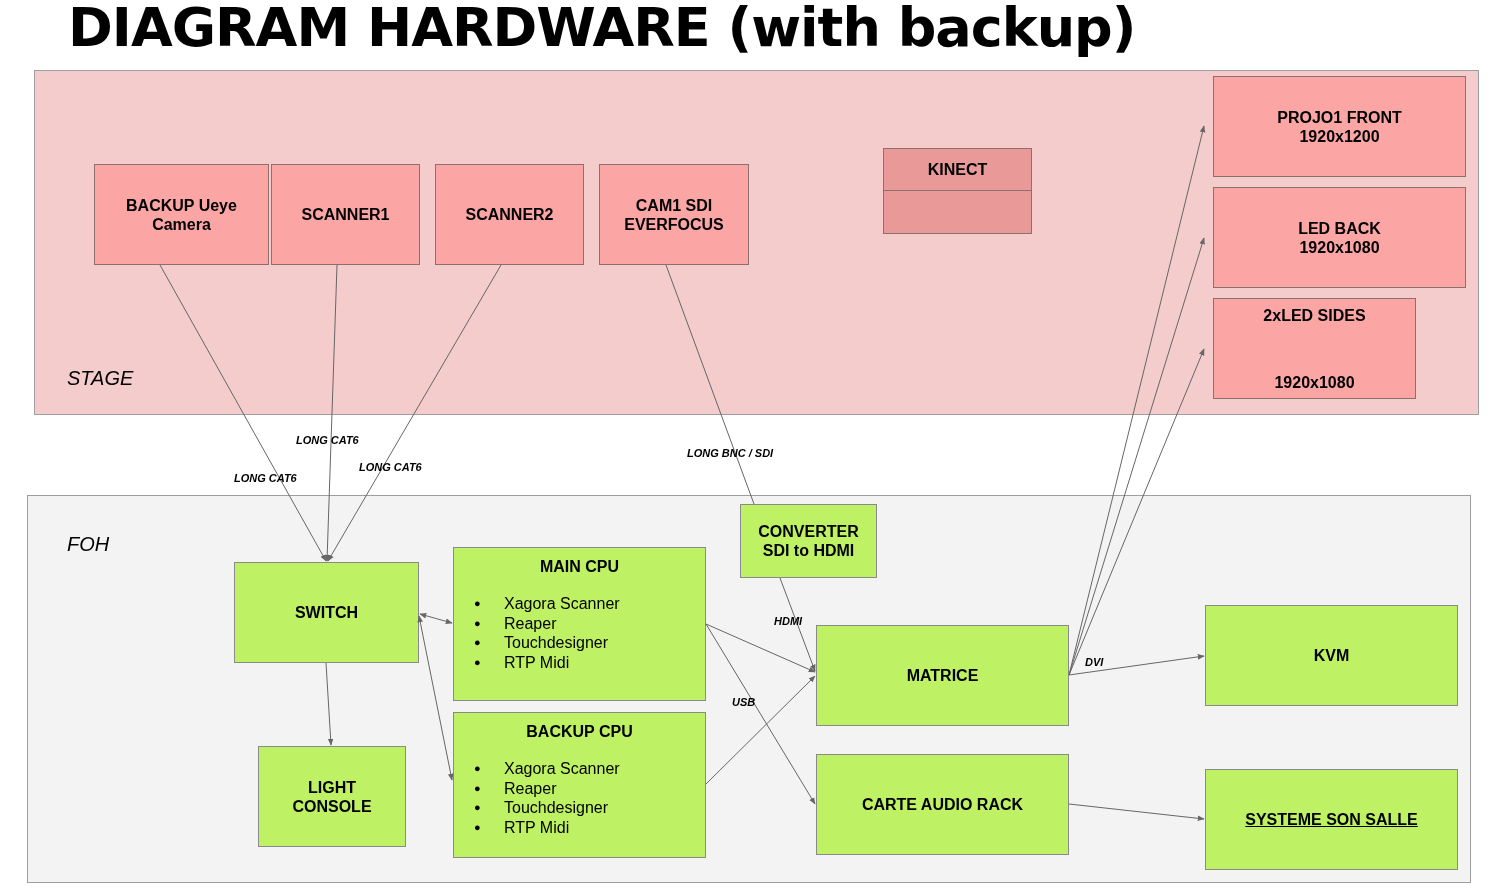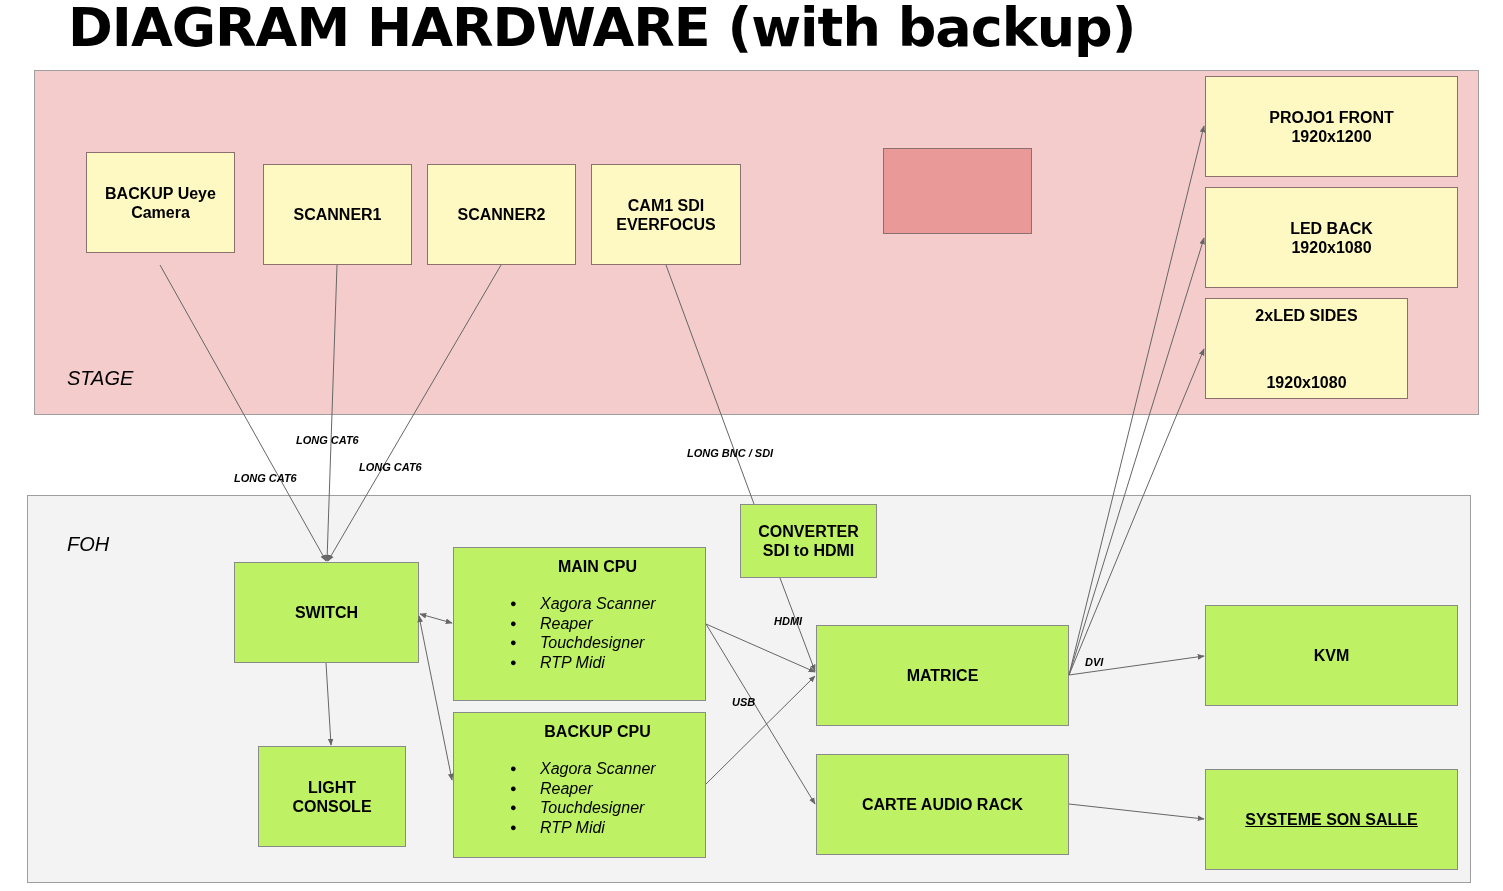--- a/index.html
+++ b/index.html
@@ -7,62 +7,65 @@
          font-family:"Liberation Sans", sans-serif; }
   .title { position:absolute; left:68px; top:-4px; font-family:"DejaVu Sans", sans-serif;
            font-weight:bold; font-size:54px; letter-spacing:-1px; color:#000; white-space:nowrap; }
   .zone { position:absolute; box-sizing:border-box; border:1.5px solid #9e9e9e; }
   .stage { left:34px; top:70px; width:1445px; height:345px; background:#f4cccc; }
   .foh { left:27px; top:495px; width:1444px; height:388px; background:#f3f3f3; }
   .zone-label { position:absolute; font-style:italic; font-size:20px; color:#000; }
   .box { position:absolute; box-sizing:border-box; border:1.5px solid #8a8a8a;
          display:flex; flex-direction:column; align-items:center; justify-content:center;
          text-align:center; font-weight:bold; font-size:16px; line-height:19px; color:#000; }
-  .box.red { background:#fef9c3; border-color:#8c7070; }
+  .box.red { background:#fca5a5; border-color:#8c7070;margin-left:8px; }
   .box.grey { background:#bef264; }
   .box .line { display:block; }
-  .cpu { justify-content:flex-start; align-items:flex-start;padding-left:36px; }
+  .cpu { justify-content:flex-start; align-items:flex-start; }
   .cpu .cpu-title { width:100%; text-align:center; margin-top:9px; margin-bottom:18px; font-size:16px; }
   .cpu ul { margin:0; padding:0 0 0 50px; list-style:none; font-weight:normal; font-size:16px; line-height:19.5px; text-align:left; }
-  .cpu li { position:relative;font-style:italic; }
+  .cpu li { position:relative; }
   .cpu li::before { content:"\25CF"; position:absolute; left:-30px; font-size:11px; }
   .edge-label { position:absolute; font-style:italic; font-weight:bold; font-size:11px; color:#000; white-space:nowrap; }
   svg.wires { position:absolute; left:0; top:0; width:1503px; height:891px; pointer-events:none; }
   .split { position:absolute; left:883px; top:148px; width:149px; height:86px; box-sizing:border-box;
            border:1.5px solid #8c7070; background:#ea9999; }
   .split .half { height:50%; box-sizing:border-box; display:flex; align-items:center; justify-content:center;
                  text-align:center; font-weight:bold; font-size:16px; line-height:19px; }
   .split .half.top { border-bottom:1.5px solid #8c7070; }
 </style>
 </head>
 <body>
 
 <div class="title">DIAGRAM HARDWARE (with backup)</div>
 
 <div class="zone stage"></div>
 <div class="zone-label" style="left:67px;top:367px;">STAGE</div>
 
 <div class="zone foh"></div>
 <div class="zone-label" style="left:67px;top:533px;">FOH</div>
 
-<div class="box red" style="left:86px;top:152px;width:149px;height:101px;">
+<div class="box red" style="left:86px;top:164px;width:175px;height:101px;">
   <span class="line">BACKUP Ueye</span>
   <span class="line">Camera</span>
 </div>
 <div class="box red" style="left:263px;top:164px;width:149px;height:101px;">
   <span class="line">SCANNER1</span>
 </div>
 <div class="box red" style="left:427px;top:164px;width:149px;height:101px;">
   <span class="line">SCANNER2</span>
 </div>
 <div class="box red" style="left:591px;top:164px;width:150px;height:101px;">
   <span class="line">CAM1 SDI</span>
   <span class="line">EVERFOCUS</span>
 </div>
 <div class="split">
+  <div class="half top">
+    <span>KINECT</span>
+  </div>
 </div>
 <div class="box red" style="left:1205px;top:76px;width:253px;height:101px;">
   <span class="line">PROJO1 FRONT</span>
   <span class="line">1920x1200</span>
 </div>
 <div class="box red" style="left:1205px;top:187px;width:253px;height:101px;">
   <span class="line">LED BACK</span>
   <span class="line">1920x1080</span>
 </div>
 <div class="box red" style="left:1205px;top:298px;width:203px;height:101px;gap:48px;">

